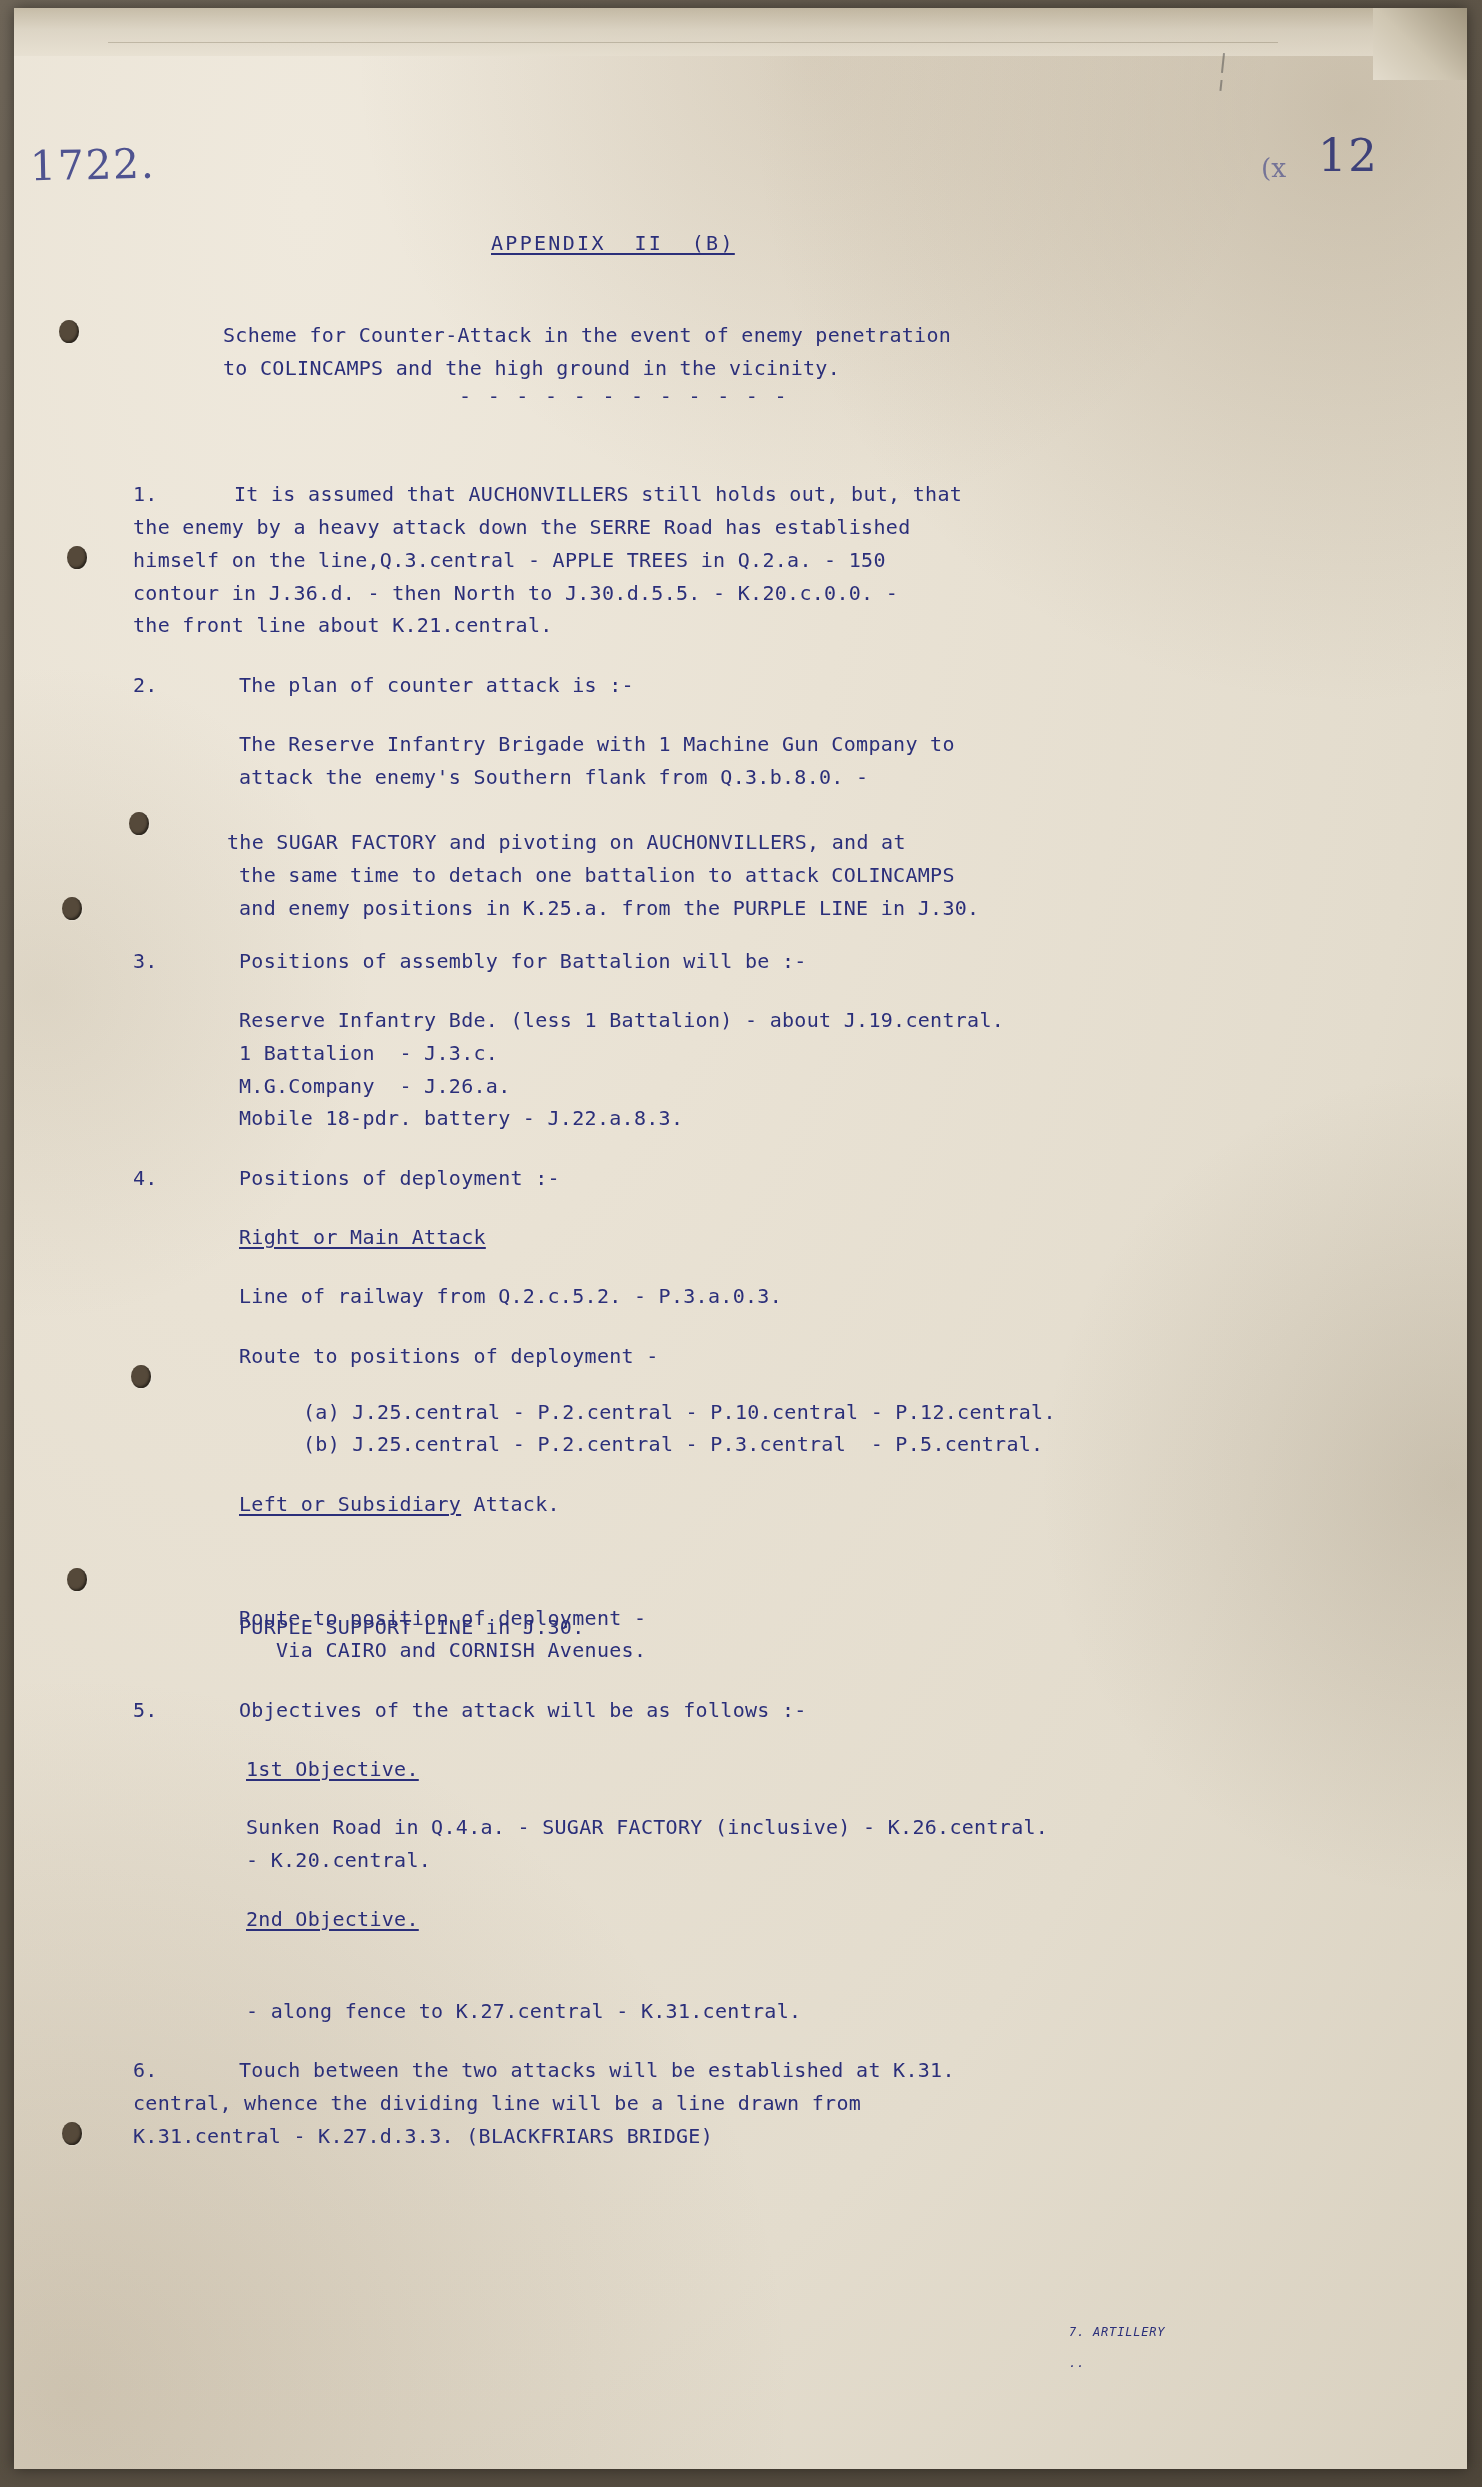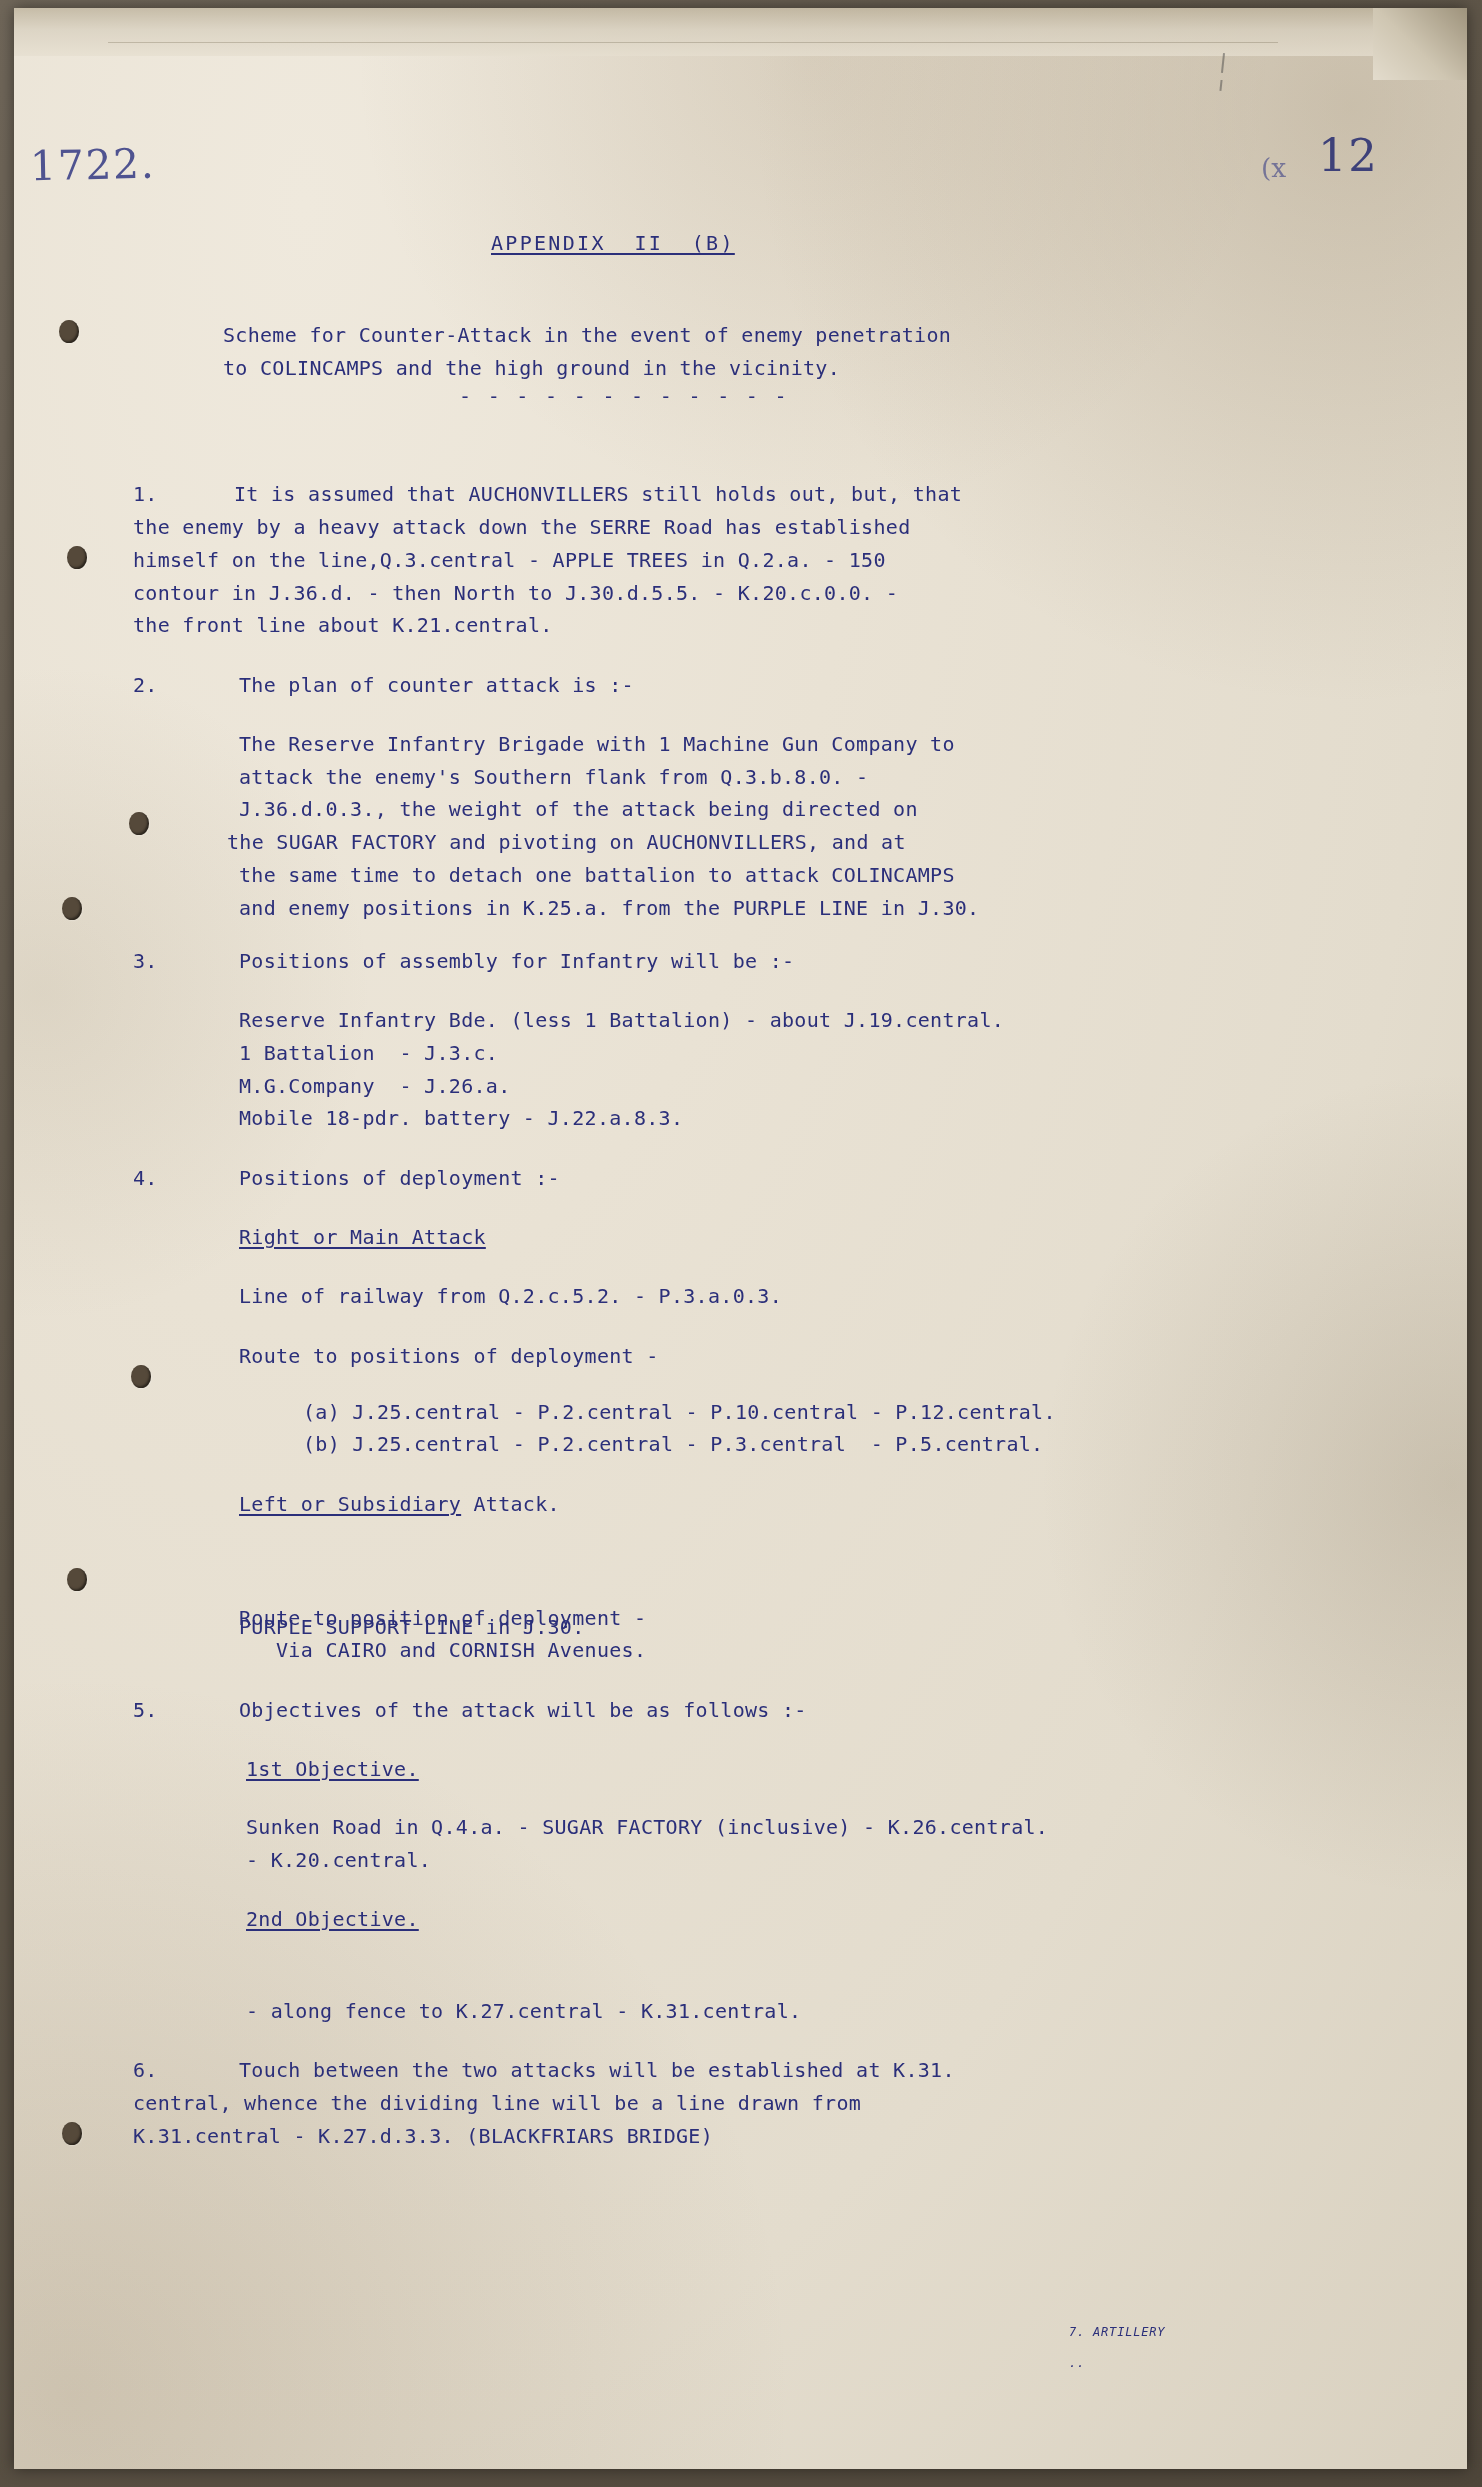--- a/index.html
+++ b/index.html
@@ -178,27 +178,26 @@
     <div class="blk" style="left:119px; top:504px;">the enemy by a heavy attack down the SERRE Road has established</div>
     <div class="blk" style="left:119px; top:537px;">himself on the line,Q.3.central - APPLE TREES in Q.2.a. - 150</div>
     <div class="blk" style="left:119px; top:570px;">contour in J.36.d. - then North to J.30.d.5.5. - K.20.c.0.0. -</div>
     <div class="blk" style="left:119px; top:602px;">the front line about K.21.central.</div>
 
     <div class="blk" style="left:119px; top:662px;">2.</div>
     <div class="blk" style="left:225px; top:662px;">The plan of counter attack is :-</div>
 
     <div class="blk" style="left:225px; top:721px;">The Reserve Infantry Brigade with 1 Machine Gun Company to</div>
     <div class="blk" style="left:225px; top:754px;">attack the enemy's Southern flank from Q.3.b.8.0. -</div>
-    <div class="blk" style="left:225px; top:786px;">J.36.d.0.3., the weight of the attack being directed on</div>
     <div class="blk" style="left:213px; top:819px;">the SUGAR FACTORY and pivoting on AUCHONVILLERS, and at</div>
     <div class="blk" style="left:225px; top:852px;">the same time to detach one battalion to attack COLINCAMPS</div>
     <div class="blk" style="left:225px; top:885px;">and enemy positions in K.25.a. from the PURPLE LINE in J.30.</div>
 
     <div class="blk" style="left:119px; top:938px;">3.</div>
-    <div class="blk" style="left:225px; top:938px;">Positions of assembly for Infantry will be :-</div>
+    <div class="blk" style="left:225px; top:938px;">Positions of assembly for Battalion will be :-</div>
 
     <div class="blk" style="left:225px; top:997px;">Reserve Infantry Bde. (less 1 Battalion) - about J.19.central.</div>
     <div class="blk" style="left:225px; top:1030px;">1 Battalion  - J.3.c.</div>
     <div class="blk" style="left:225px; top:1063px;">M.G.Company  - J.26.a.</div>
     <div class="blk" style="left:225px; top:1095px;">Mobile 18-pdr. battery - J.22.a.8.3.</div>
 
     <div class="blk" style="left:119px; top:1155px;">4.</div>
     <div class="blk" style="left:225px; top:1155px;">Positions of deployment :-</div>
 
     <div class="blk u" style="left:225px; top:1214px;">Right or Main Attack</div>

